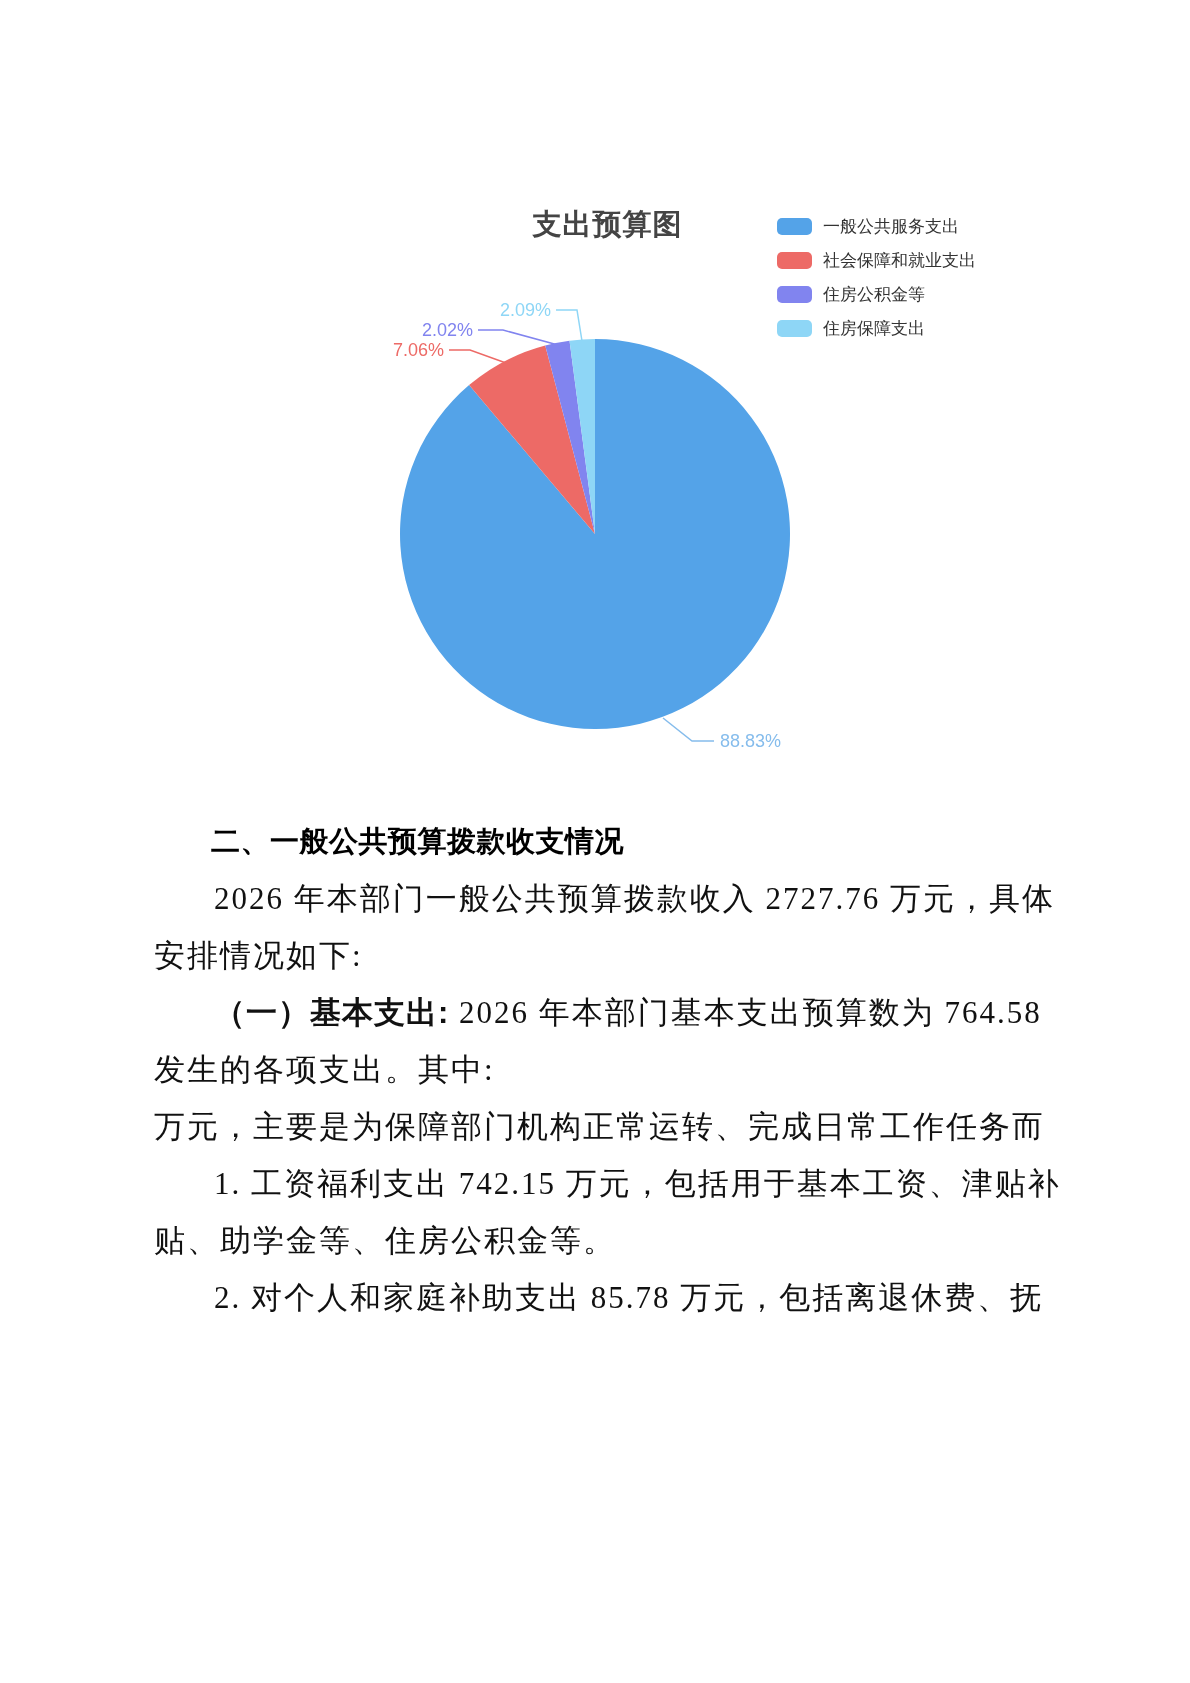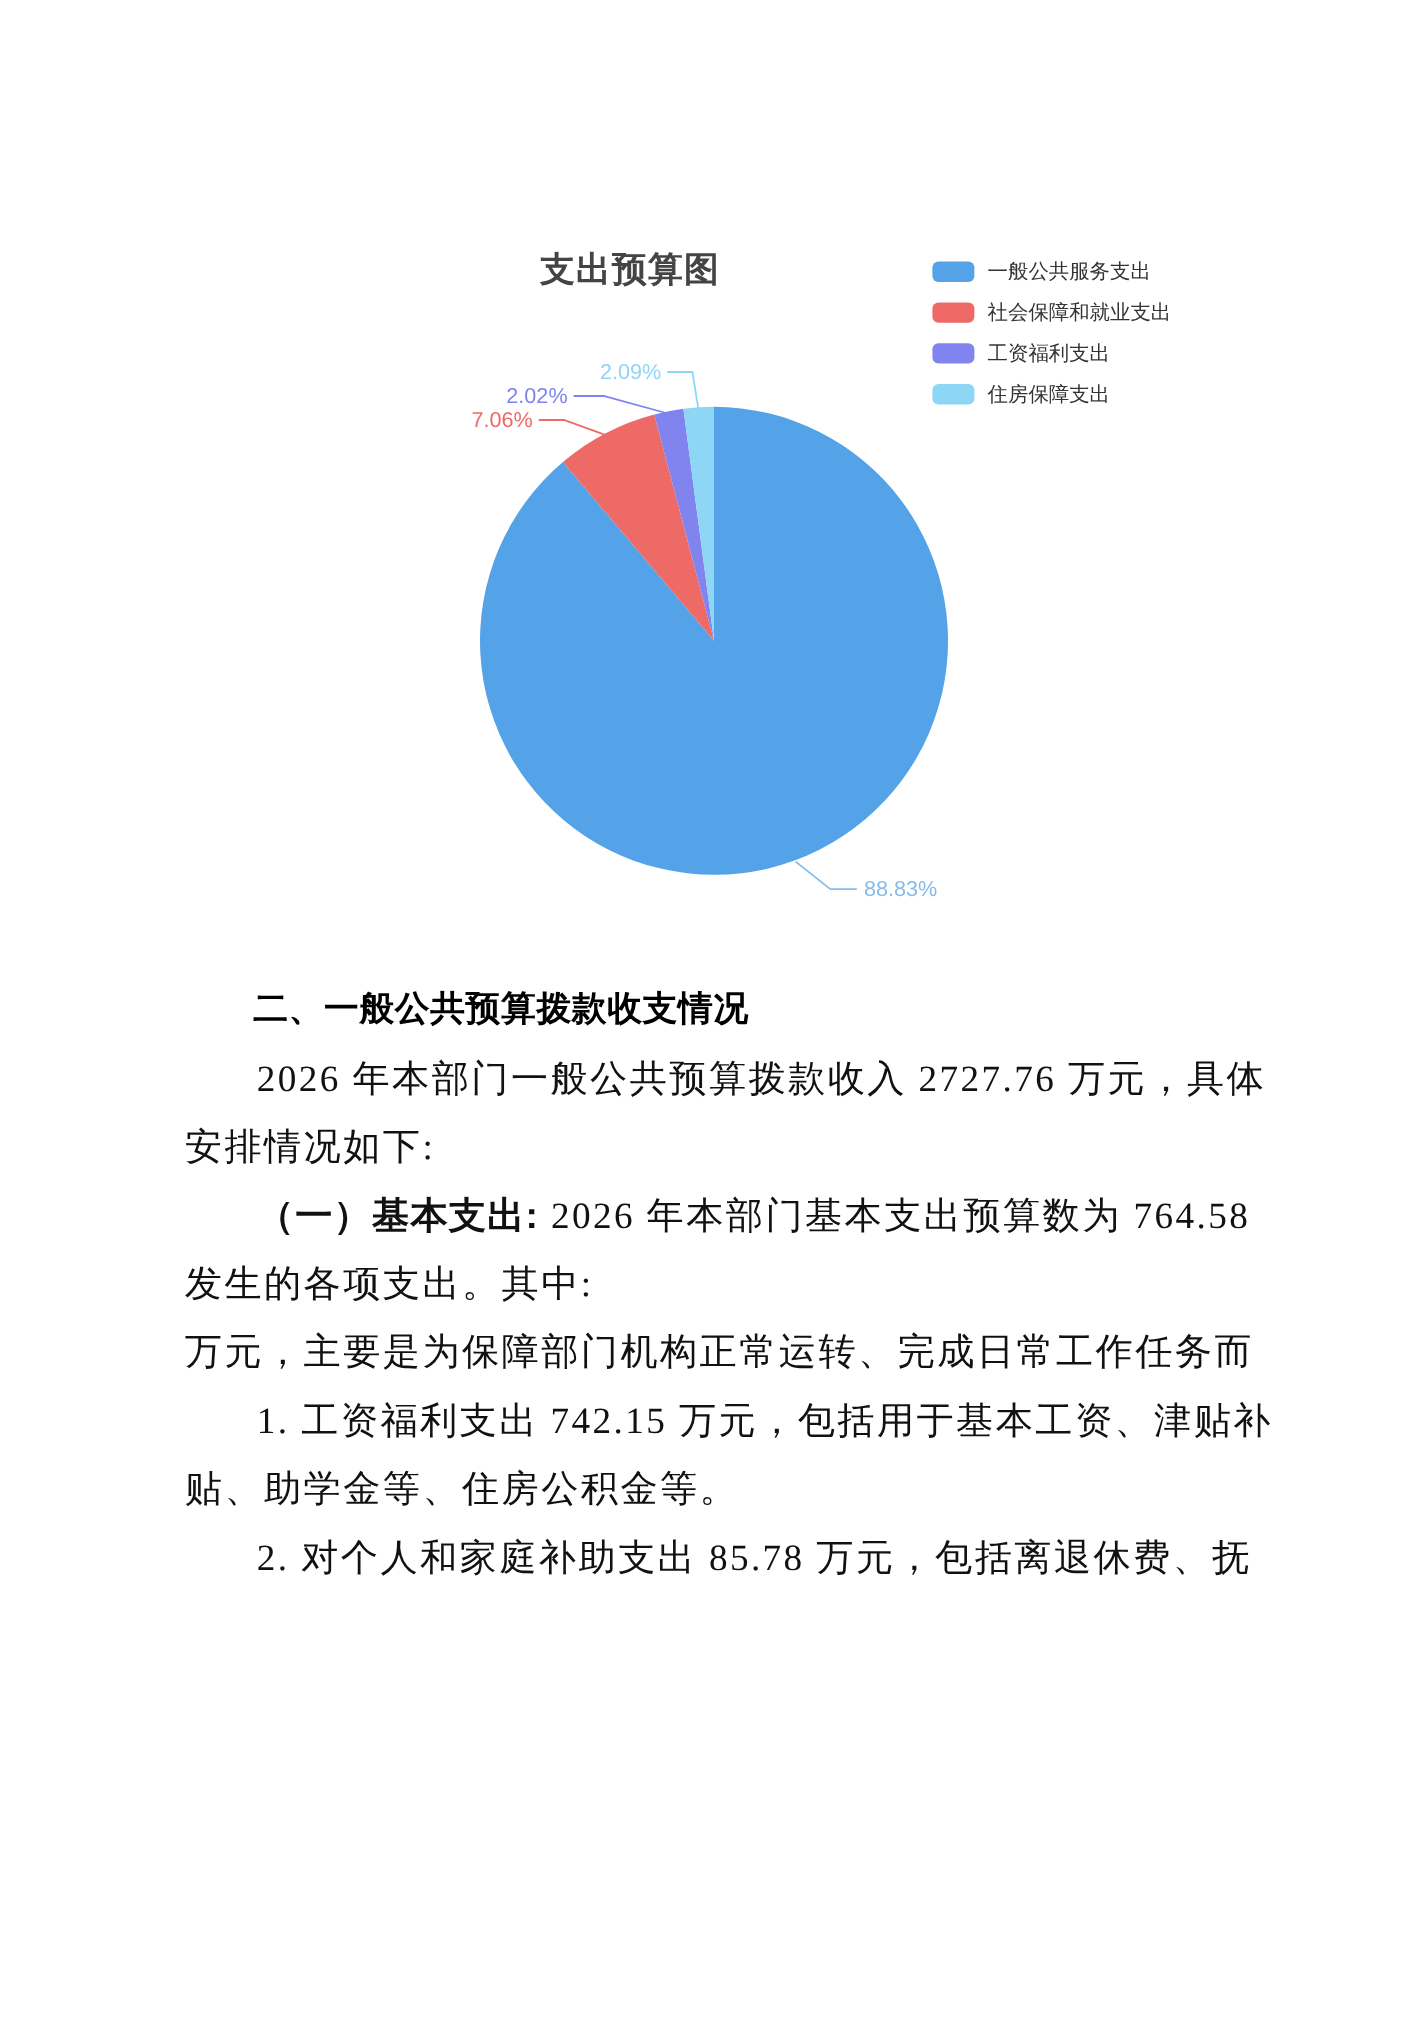--- a/index.html
+++ b/index.html
@@ -8,20 +8,21 @@
     width:1190px;height:1683px;
     background:#ffffff;
     margin:0 auto;
     overflow:hidden;
     font-family:"Liberation Sans","DejaVu Sans",sans-serif;
   }
   
   .chart-title{
     position:absolute;
     left:450px;top:205px;width:315px;
+    text-align:center;
     font-size:29px;font-weight:bold;color:#444444;
     letter-spacing:1px;
     font-family:"Liberation Sans","DejaVu Sans",sans-serif;
   }
   .legend{
     position:absolute;
     left:777px;top:218px;
     display:flex;flex-direction:column;gap:17px;
   }
   .legend-row{display:flex;align-items:center;height:17px;}
@@ -78,21 +79,21 @@
         <div class="legend-row">
           <span class="legend-swatch" style="background: rgb(84, 163, 232);"></span>
           <span class="legend-text">一般公共服务支出</span>
         </div>
         <div class="legend-row">
           <span class="legend-swatch" style="background: rgb(237, 106, 102);"></span>
           <span class="legend-text">社会保障和就业支出</span>
         </div>
         <div class="legend-row">
           <span class="legend-swatch" style="background: rgb(129, 132, 239);"></span>
-          <span class="legend-text">工资福利支出</span>
+          <span class="legend-text">住房公积金等</span>
         </div>
         <div class="legend-row">
           <span class="legend-swatch" style="background: rgb(142, 214, 246);"></span>
           <span class="legend-text">住房保障支出</span>
         </div>
       </div>
 
     <svg class="pie-svg" width="540" height="510" viewBox="330 260 540 510" xmlns="http://www.w3.org/2000/svg">
         <path d="M 595 534 L 595.0 339.0 A 195 195 0 1 1 469.1 385.1 Z" fill="#54a3e8"></path>
         <path d="M 595 534 L 469.1 385.1 A 195 195 0 0 1 545.2 345.5 Z" fill="#ed6a66"></path>

